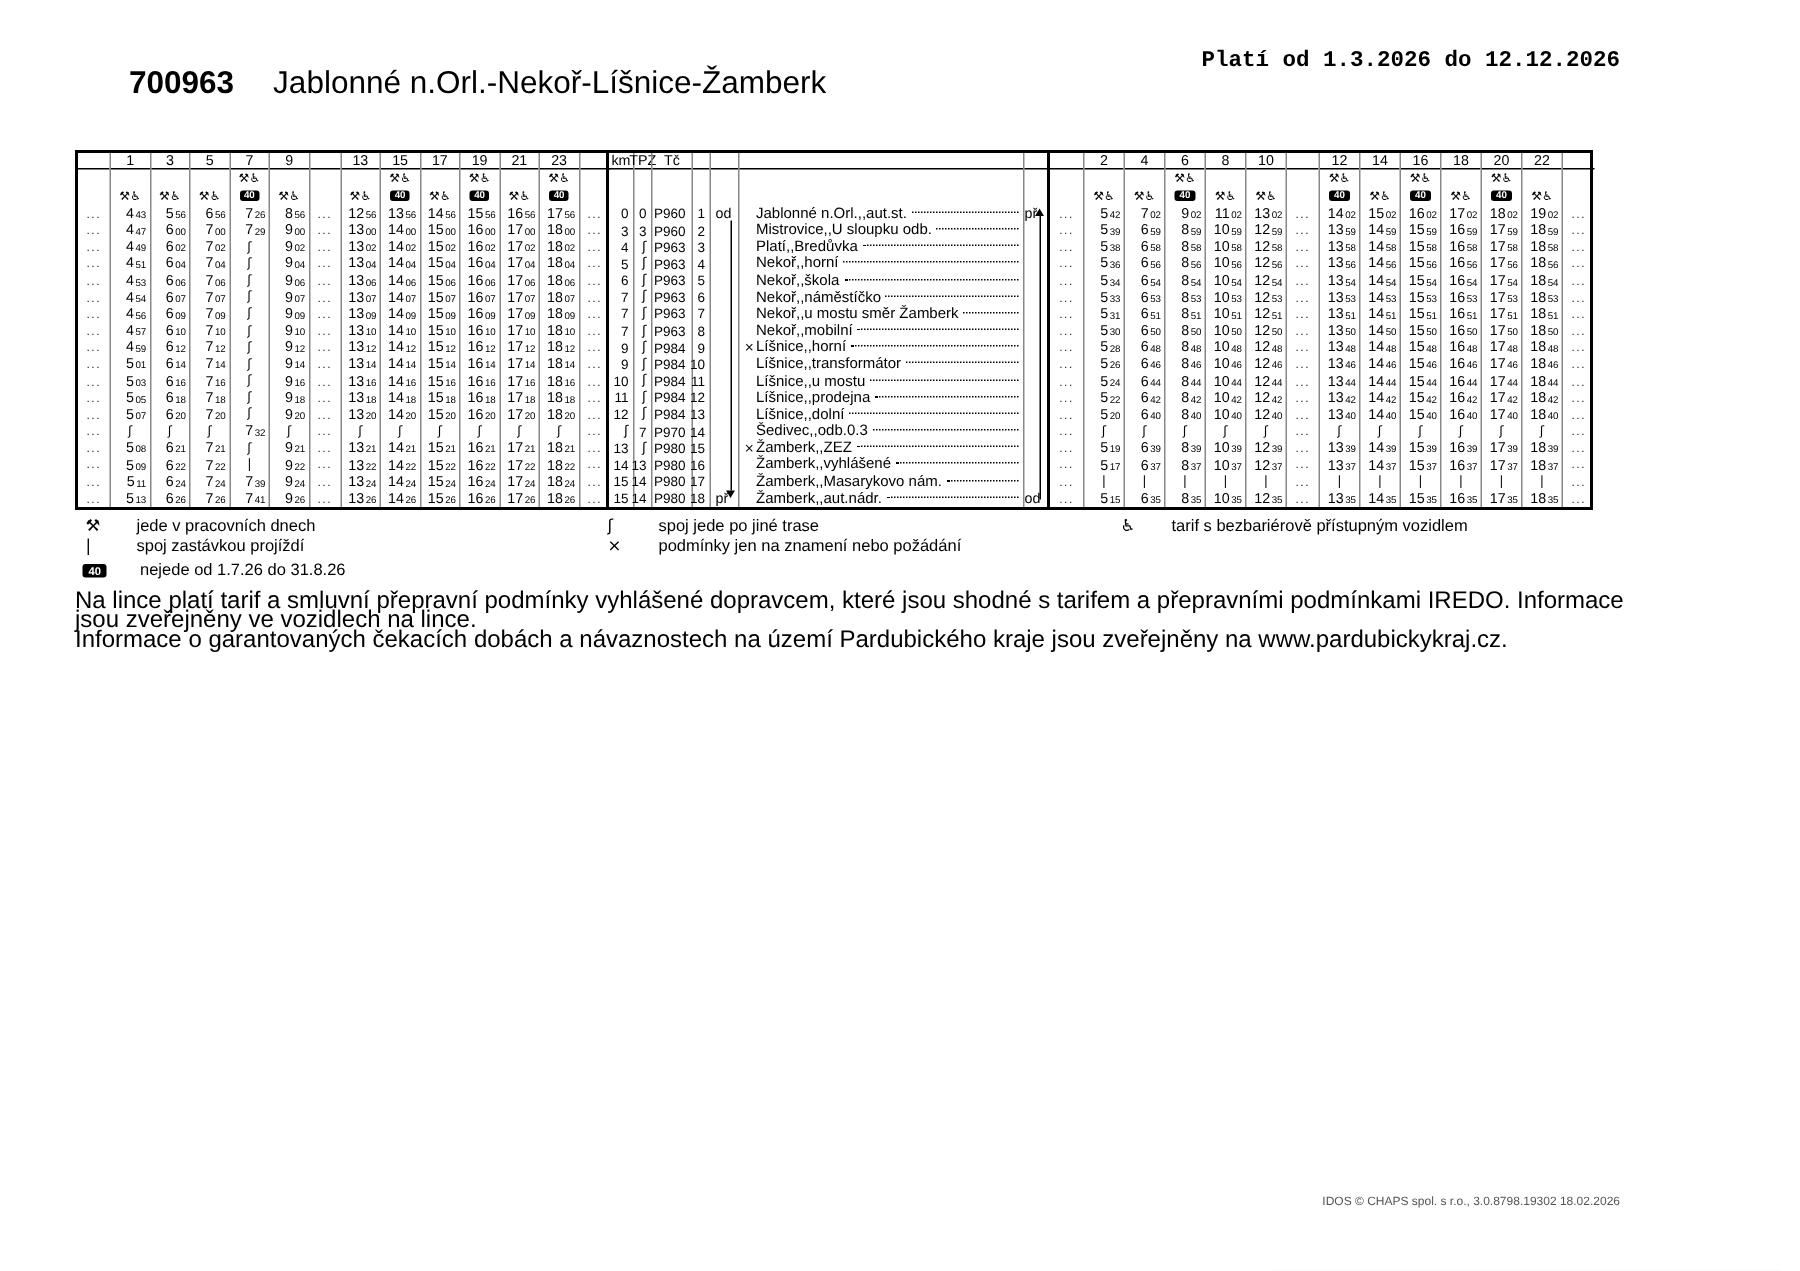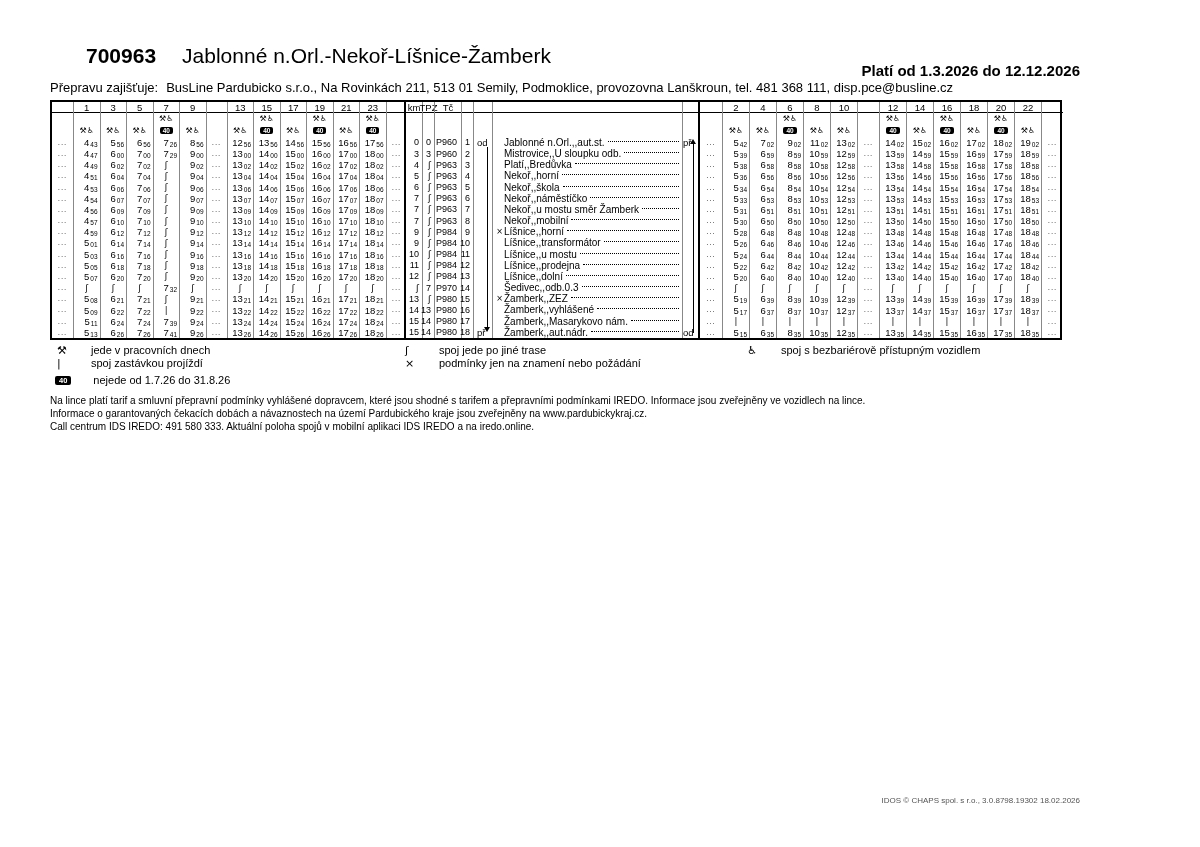--- a/index.html
+++ b/index.html
@@ -2,21 +2,21 @@
 <html><head>
 <meta charset="utf-8">
 <style>
   * { margin:0; padding:0; box-sizing:border-box; }
   body { width:1200px; height:847px; background:#e8e8e8; font-family:"Liberation Sans","DejaVu Sans",sans-serif; color:#000; }
   .page { position:relative; width:1200px; height:847px; background:#fff; overflow:hidden; }
 
   .title-row { position:absolute; left:50px; top:44px; white-space:nowrap; }
   .line-no { font-size:21px; font-weight:bold;margin-left:36px; }
   .line-title { font-size:21px; font-weight:normal; margin-left:26px; }
-  .validity { position:absolute; top:62px; right:120px; font-size:15px; font-weight:bold; }
+  .validity { position:absolute; top:32px; right:120px; font-size:15px; font-weight:bold;font-family:Liberation Mono, monospace; }
   .operator-row { position:absolute; left:50px; top:80px; font-size:13px; white-space:nowrap; }
   .operator-row .lbl { margin-right:8px; }
 
   
   .tt { position:absolute; left:50px; top:100px; width:1012px; height:240px;
         display:flex; align-items:stretch;
         border-top:2px solid #000; border-bottom:2px solid #000; font-size:9.5px; }
   .sec { display:flex; }
   .sec-left  { width:356px; border-left:2px solid #000; border-right:2px solid #000; }
   .sec-mid   { width:292px; position:relative; }
@@ -46,35 +46,32 @@
   .ahead { position:absolute; width:0; height:0; border-left:3px solid transparent; border-right:3px solid transparent; }
   .ahead.down { border-top:5px solid #000; }
   .ahead.up { border-bottom:5px solid #000; }
 
   
   .legend { position:absolute; left:55px; top:344px; width:1030px; font-size:11px; }
   .lg-item { position:absolute; white-space:nowrap; }
   .lg-sym { display:inline-block; width:34px; font-family:"DejaVu Sans",sans-serif; font-size:11px; }
   .note40 { position:absolute; left:55px; top:374px; font-size:11px; display:flex; align-items:center; }
   .note40 .badge { font-size:7.5px; line-height:9px; padding:0 4px; margin-right:22px; }
-  .footer { position:absolute; left:50px; top:394px; width:1060px; font-size:10px; line-height:13px; }
+  .footer { position:absolute; left:50px; top:394px; width:1060px; font-size:16px; line-height:13px; }
   .copyright { position:absolute; right:120px; top:796px; font-size:8px; color:#555; }
 </style>
 </head>
 <body>
 
 <div class="page">
 
   <div class="title-row">
     <span class="line-no">700963</span><span class="line-title">Jablonné n.Orl.-Nekoř-Líšnice-Žamberk</span>
   </div>
   <div class="validity">Platí od 1.3.2026 do 12.12.2026</div>
-  <div class="operator-row">
-    <span class="lbl">Přepravu zajišťuje:</span><span>BusLine Pardubicko s.r.o., Na Rovinkách 211, 513 01 Semily, Podmoklice, provozovna Lanškroun, tel. 481 368 111, disp.pce@busline.cz</span>
-  </div>
 
   <div class="tt" id="tt">
       <div class="sec sec-left">
         <div class="col" style="width: 21px;">
           <div class="hcell"></div>
           <div class="irow"></div>
           <div class="irow"></div>
           <div class="cell dots">...</div>
           <div class="cell dots">...</div>
           <div class="cell dots">...</div>
@@ -2079,29 +2076,28 @@
     <div class="lg-item" style="left:2px; top:13px;">
       <span class="lg-sym">|</span><span>spoj zastávkou projíždí</span>
     </div>
     <div class="lg-item" style="left:350px; top:0;">
       <span class="lg-sym">ʃ</span><span>spoj jede po jiné trase</span>
     </div>
     <div class="lg-item" style="left:350px; top:13px;">
       <span class="lg-sym">×</span><span>podmínky jen na znamení nebo požádání</span>
     </div>
     <div class="lg-item" style="left:692px; top:0;">
-      <span class="lg-sym">♿</span><span>spoj s bezbariérově přístupným vozidlem</span>
+      <span class="lg-sym">♿</span><span>tarif s bezbariérově přístupným vozidlem</span>
     </div>
   </div>
 
   <div class="note40">
     <span class="badge">40</span>
     <span>nejede od 1.7.26 do 31.8.26</span>
   </div>
 
   <div class="footer">
     <div>Na lince platí tarif a smluvní přepravní podmínky vyhlášené dopravcem, které jsou shodné s tarifem a přepravními podmínkami IREDO. Informace jsou zveřejněny ve vozidlech na lince.</div>
     <div>Informace o garantovaných čekacích dobách a návaznostech na území Pardubického kraje jsou zveřejněny na www.pardubickykraj.cz.</div>
-    <div>Call centrum IDS IREDO: 491 580 333. Aktuální poloha spojů v mobilní aplikaci IDS IREDO a na iredo.online.</div>
   </div>
 
   <div class="copyright">IDOS © CHAPS spol. s r.o., 3.0.8798.19302 18.02.2026</div>
 </div>
 
 </body></html>

